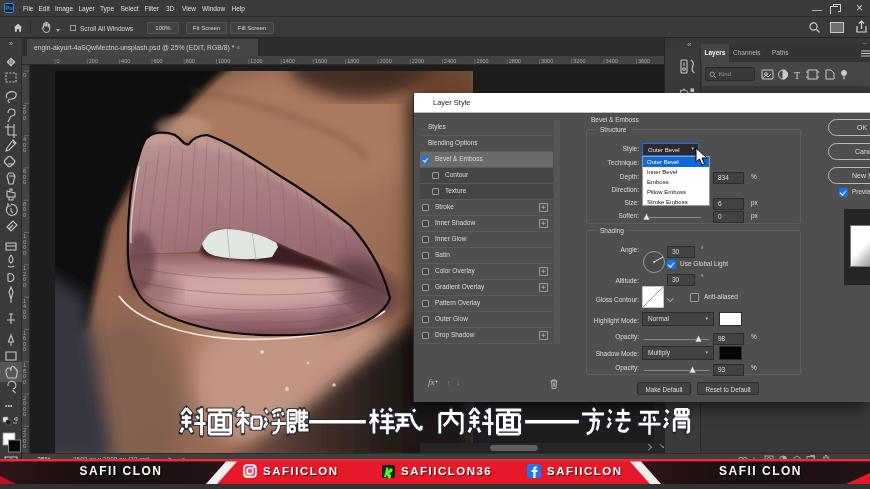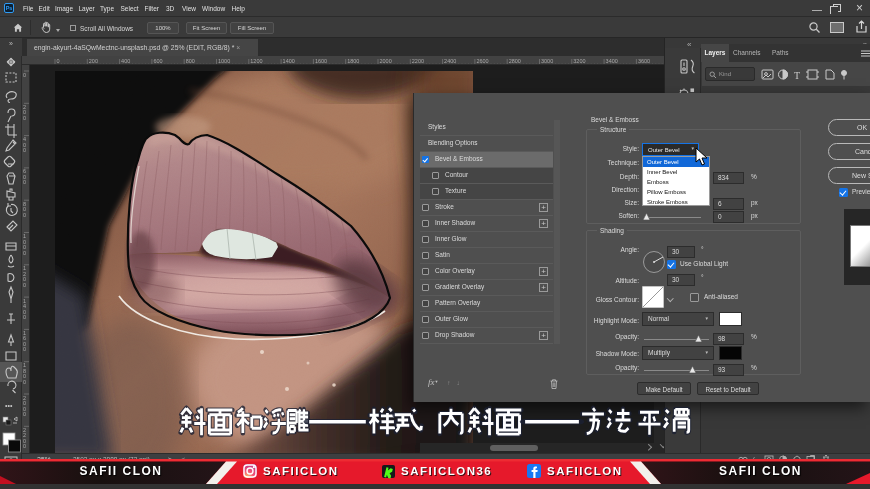--- a/index.html
+++ b/index.html
@@ -571,20 +571,21 @@
           <path d="M46 4 h2 M46 9 h2 M59 4 h-2 M59 9 h-2"></path>
         <path d="M66 2 h5 l3 3 v6 h-8 z"></path>
         <circle cx="84" cy="5" r="2.5" fill="#c9c9c9"></circle>
           <path d="M84 7.5 v4"></path>
       </g>
     </svg>
   </div>
 
   <div class="abs" id="dialog" style="left:413px;top:93px;width:457px;height:309px;background:#4f4f4f;box-shadow:-4px 6px 14px rgba(0,0,0,.55);border-left:1px solid #2a2a2a;font-size:6.5px;color:#dcdcdc;">
 
+    <div class="abs" style="left:0;top:0;width:457px;height:20px;background:#ffffff;border-bottom:1px solid #bbb;color:#1a1a1a;font-size:7.5px;line-height:20px;padding-left:19px;">Layer Style</div>
 
     <div class="abs" id="dlist" style="left:6px;top:27px;width:133px;height:224px;background:#4f4f4f;">
         <div style="position:absolute;left:0;top:0px;width:133px;height:16px;background:#4f4f4f;border-bottom:1px solid #5a5a5a;">
           <div style="position:absolute;left:8px;top:3px;font-size:6.5px;color:#dcdcdc;white-space:nowrap;">Styles</div>
         </div>
         <div style="position:absolute;left:0;top:16px;width:133px;height:16px;background:#4f4f4f;border-bottom:1px solid #5a5a5a;">
           <div style="position:absolute;left:8px;top:3px;font-size:6.5px;color:#dcdcdc;white-space:nowrap;">Blending Options</div>
         </div>
         <div style="position:absolute;left:0;top:32px;width:133px;height:16px;background:#6b6b6b;border-bottom:1px solid #5a5a5a;">
           <div style="position:absolute;left:2px;top:4px;width:7px;height:7px;border-radius:1px;background:#1473e6;">

